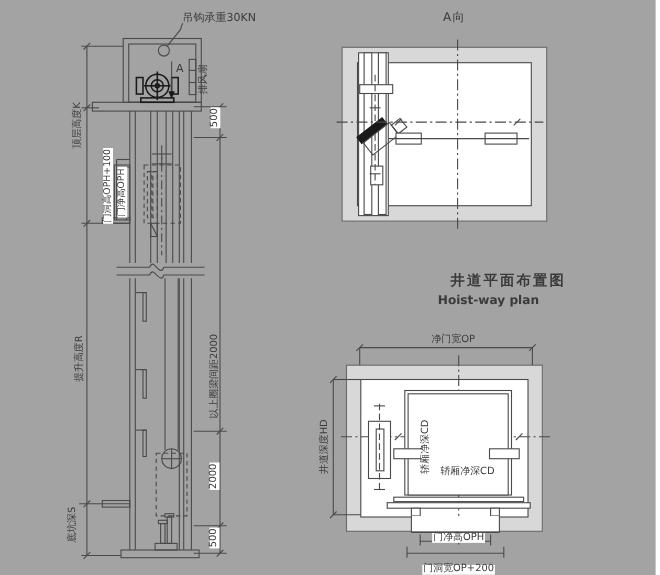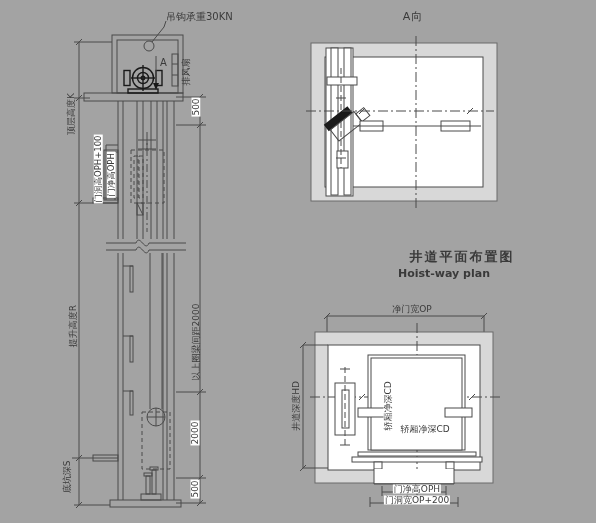--- a/index.html
+++ b/index.html
@@ -277,15 +277,15 @@
 
   <div class="hlabel view-title center" style="left:413px;top:16px;">A向</div>
 
   <div class="hlabel title-cn center" style="left:462px;top:256px;">井道平面布置图</div>
   <div class="hlabel title-en center" style="left:444px;top:273px;">Hoist-way plan</div>
   <div class="hlabel center" style="left:412px;top:309px;">净门宽OP</div>
   <div class="vlabel" style="left:296px;top:406px;">井道深度HD</div>
   <div class="vlabel bg-white" style="left:388px;top:406px;">轿厢净深CD</div>
   <div class="hlabel center bg-white" style="left:425px;top:429px;">轿厢净深CD</div>
   <div class="hlabel center bg-white" style="left:417px;top:489px;">门净高OPH</div>
-  <div class="hlabel center bg-white" style="left:417px;top:500px;">门洞宽OP+200</div>
+  <div class="hlabel center bg-white" style="left:417px;top:518px;">门洞宽OP+200</div>
 
 </div>
 
 </body></html>

